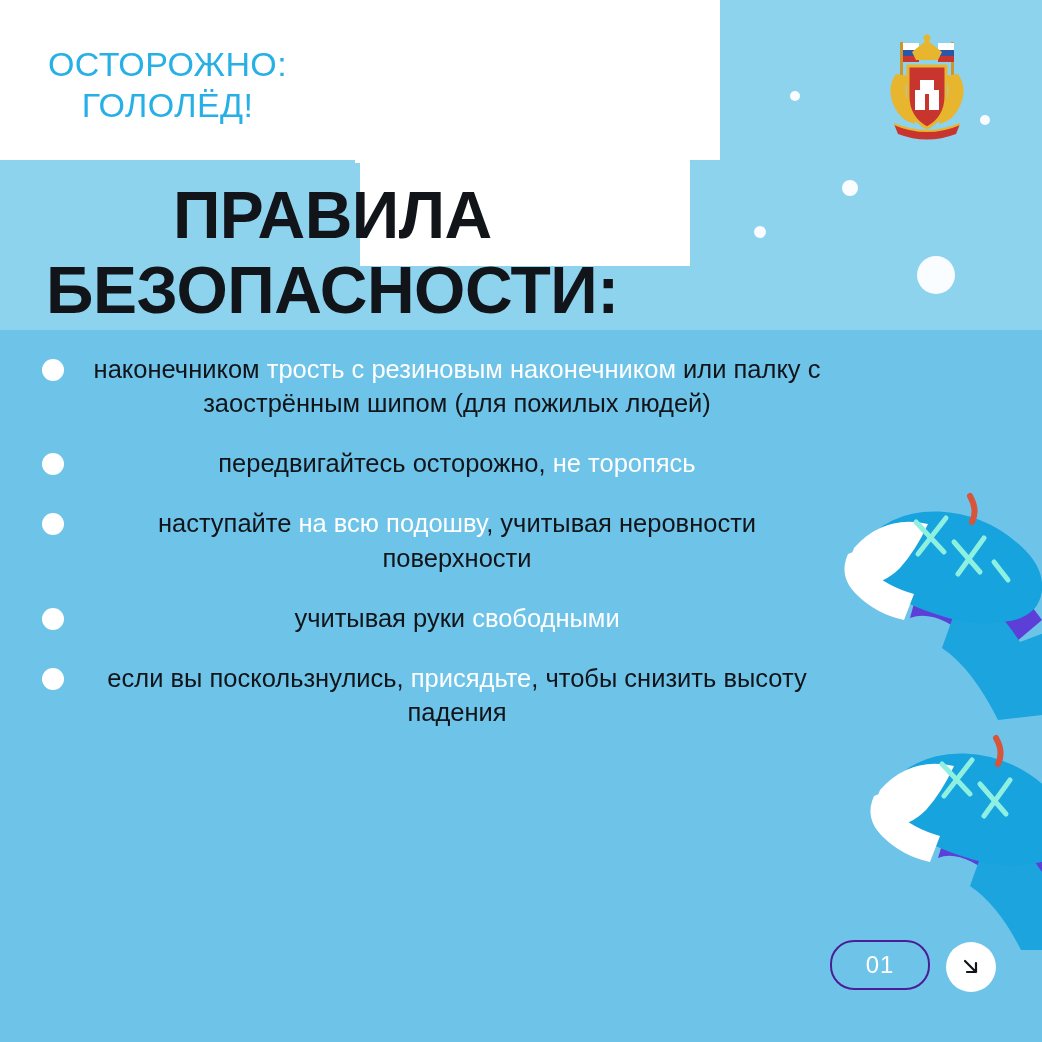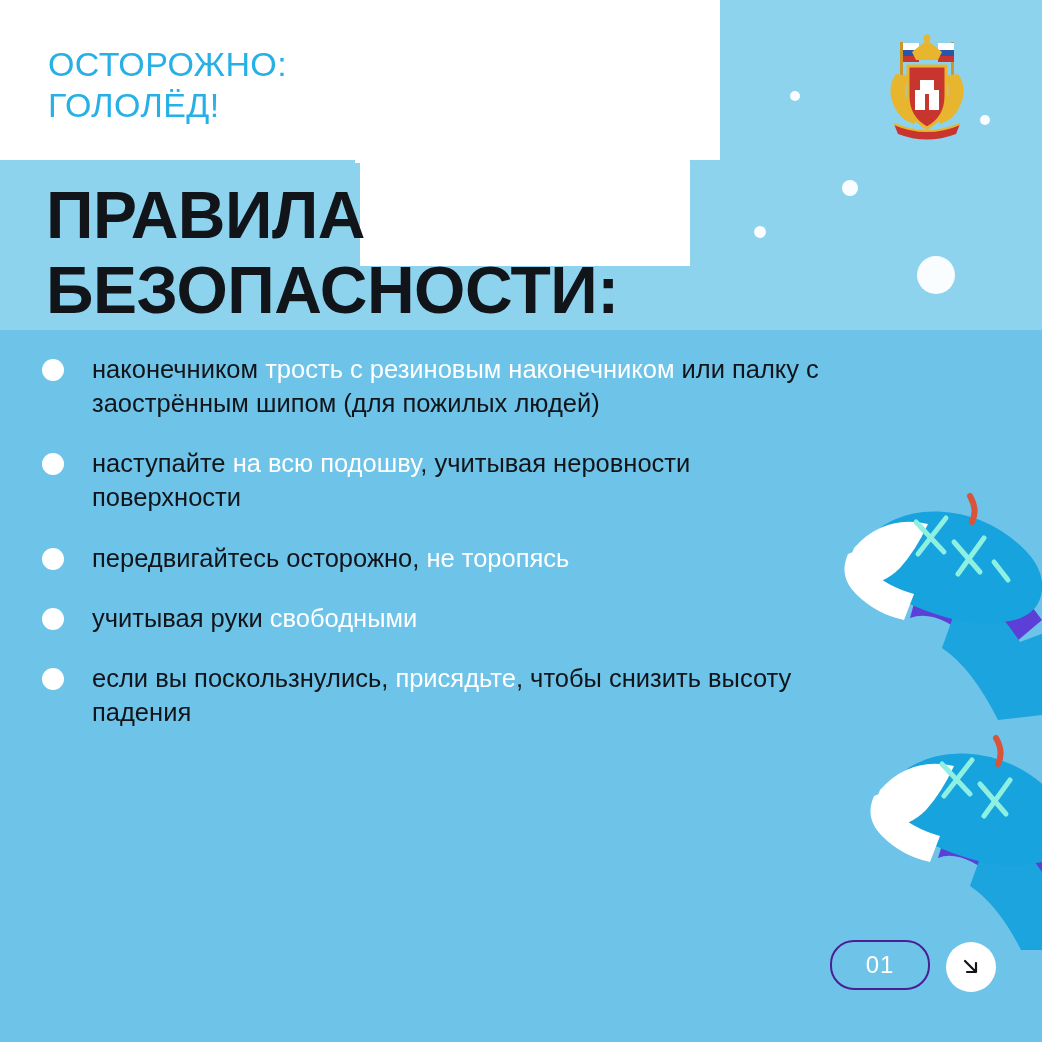--- a/index.html
+++ b/index.html
@@ -13,20 +13,21 @@
     background: #6fc5e8;
     overflow: hidden;
   }
 
   .poster {
     position: relative;
     width: 1042px;
     height: 1042px;
     overflow: hidden;
     background: #8fd4ef;
+    text-align: center;
   }
 
   
   .band-top {
     position: absolute;
     left: 0; top: 0;
     width: 100%;
     height: 330px;
     background: #8ed3ee;
   }
@@ -297,22 +298,22 @@
           <path d="M260 104 l26 30"></path>
           <path d="M290 100 l-26 36"></path>
         </g>
         <path d="M276 58 q8 14 2 26" stroke="#d8543a" stroke-width="6" fill="none" stroke-linecap="round"></path>
       </g>
     </svg>
   </div>
 
   <div class="rules" id="rules-list">
       <div class="rule"><span class="dot"></span><span><span>наконечником </span><em>трость с резиновым наконечником</em><span> или палку с заострённым шипом (для пожилых людей)</span></span></div>
+      <div class="rule"><span class="dot"></span><span><span>передвигайтесь осторожно, </span><em>не торопясь</em></span></div>
       <div class="rule"><span class="dot"></span><span><span>наступайте </span><em>на всю подошву</em><span>, учитывая неровности поверхности</span></span></div>
-      <div class="rule"><span class="dot"></span><span><span>передвигайтесь осторожно, </span><em>не торопясь</em></span></div>
       <div class="rule"><span class="dot"></span><span><span>учитывая руки </span><em>свободными</em></span></div>
       <div class="rule"><span class="dot"></span><span><span>если вы поскользнулись, </span><em>присядьте</em><span>, чтобы снизить высоту падения</span></span></div>
     </div>
 
   <div class="page-badge">01</div>
 
   <div class="next-btn">
     <svg width="22" height="22" viewBox="0 0 22 22" aria-hidden="true">
       <path d="M5 5 L16 16 M16 16 L16 7 M16 16 L7 16" stroke="#111418" stroke-width="2.2" fill="none" stroke-linecap="round" stroke-linejoin="round"></path>
     </svg>

